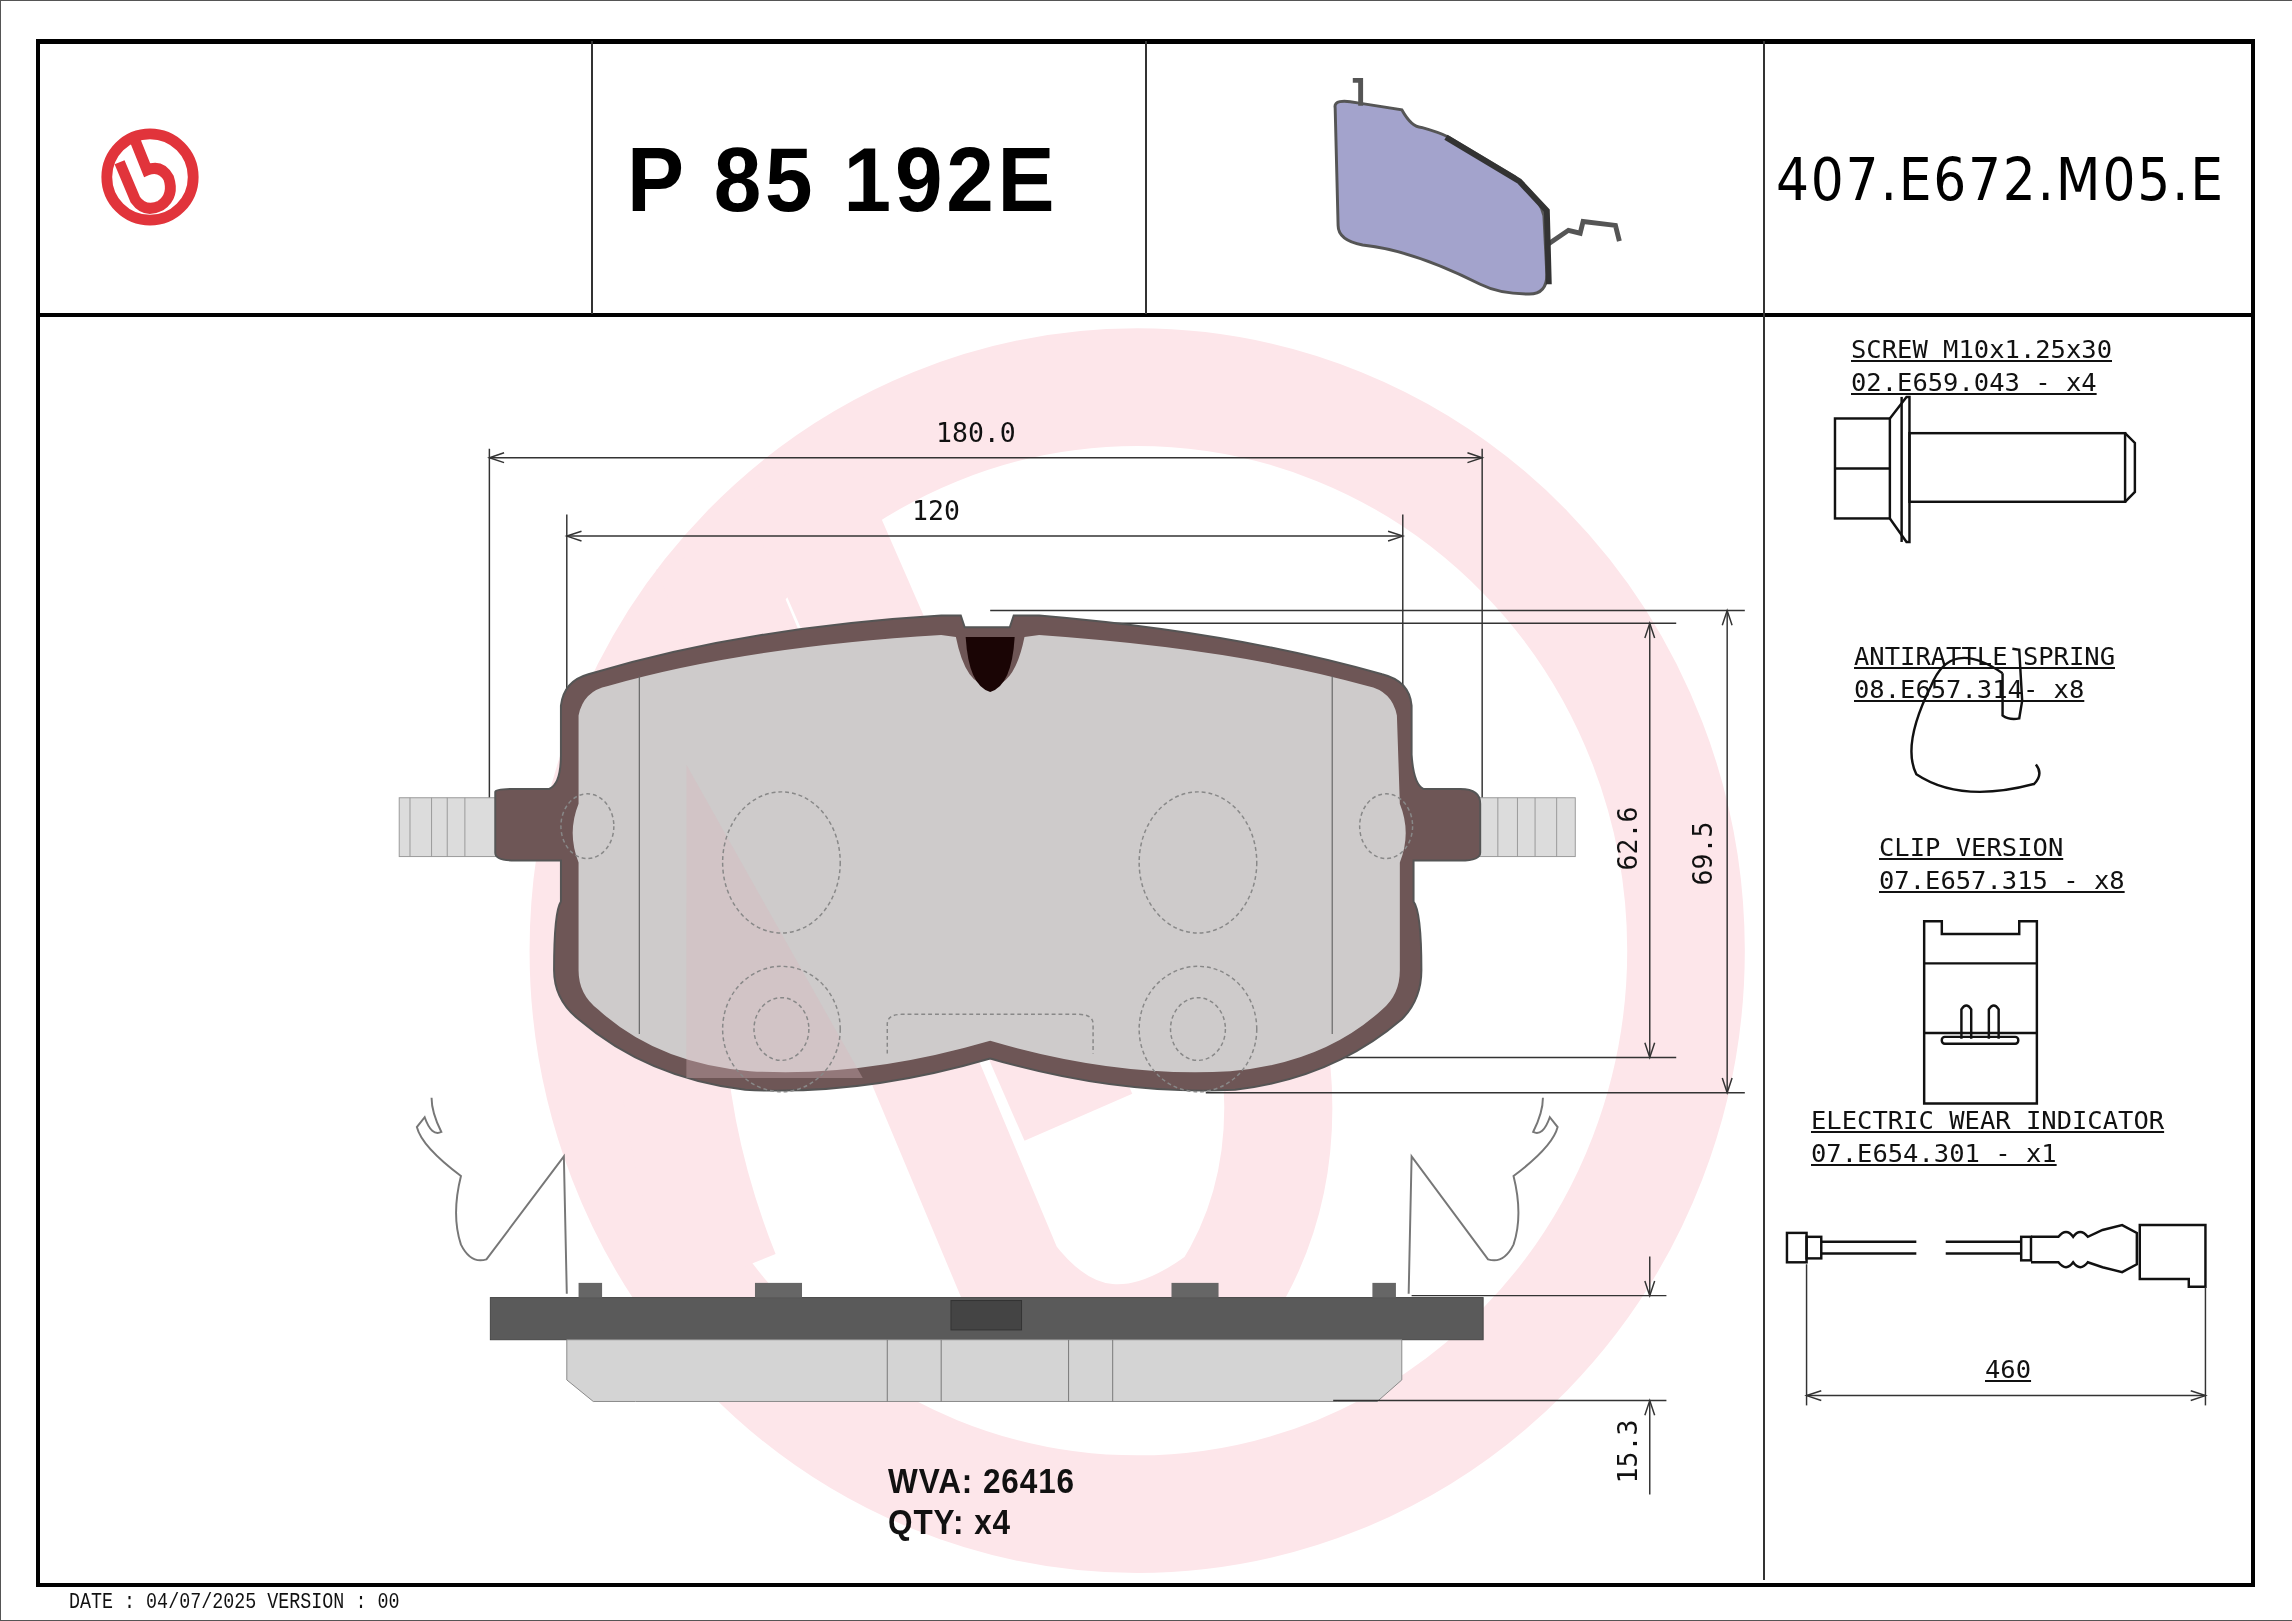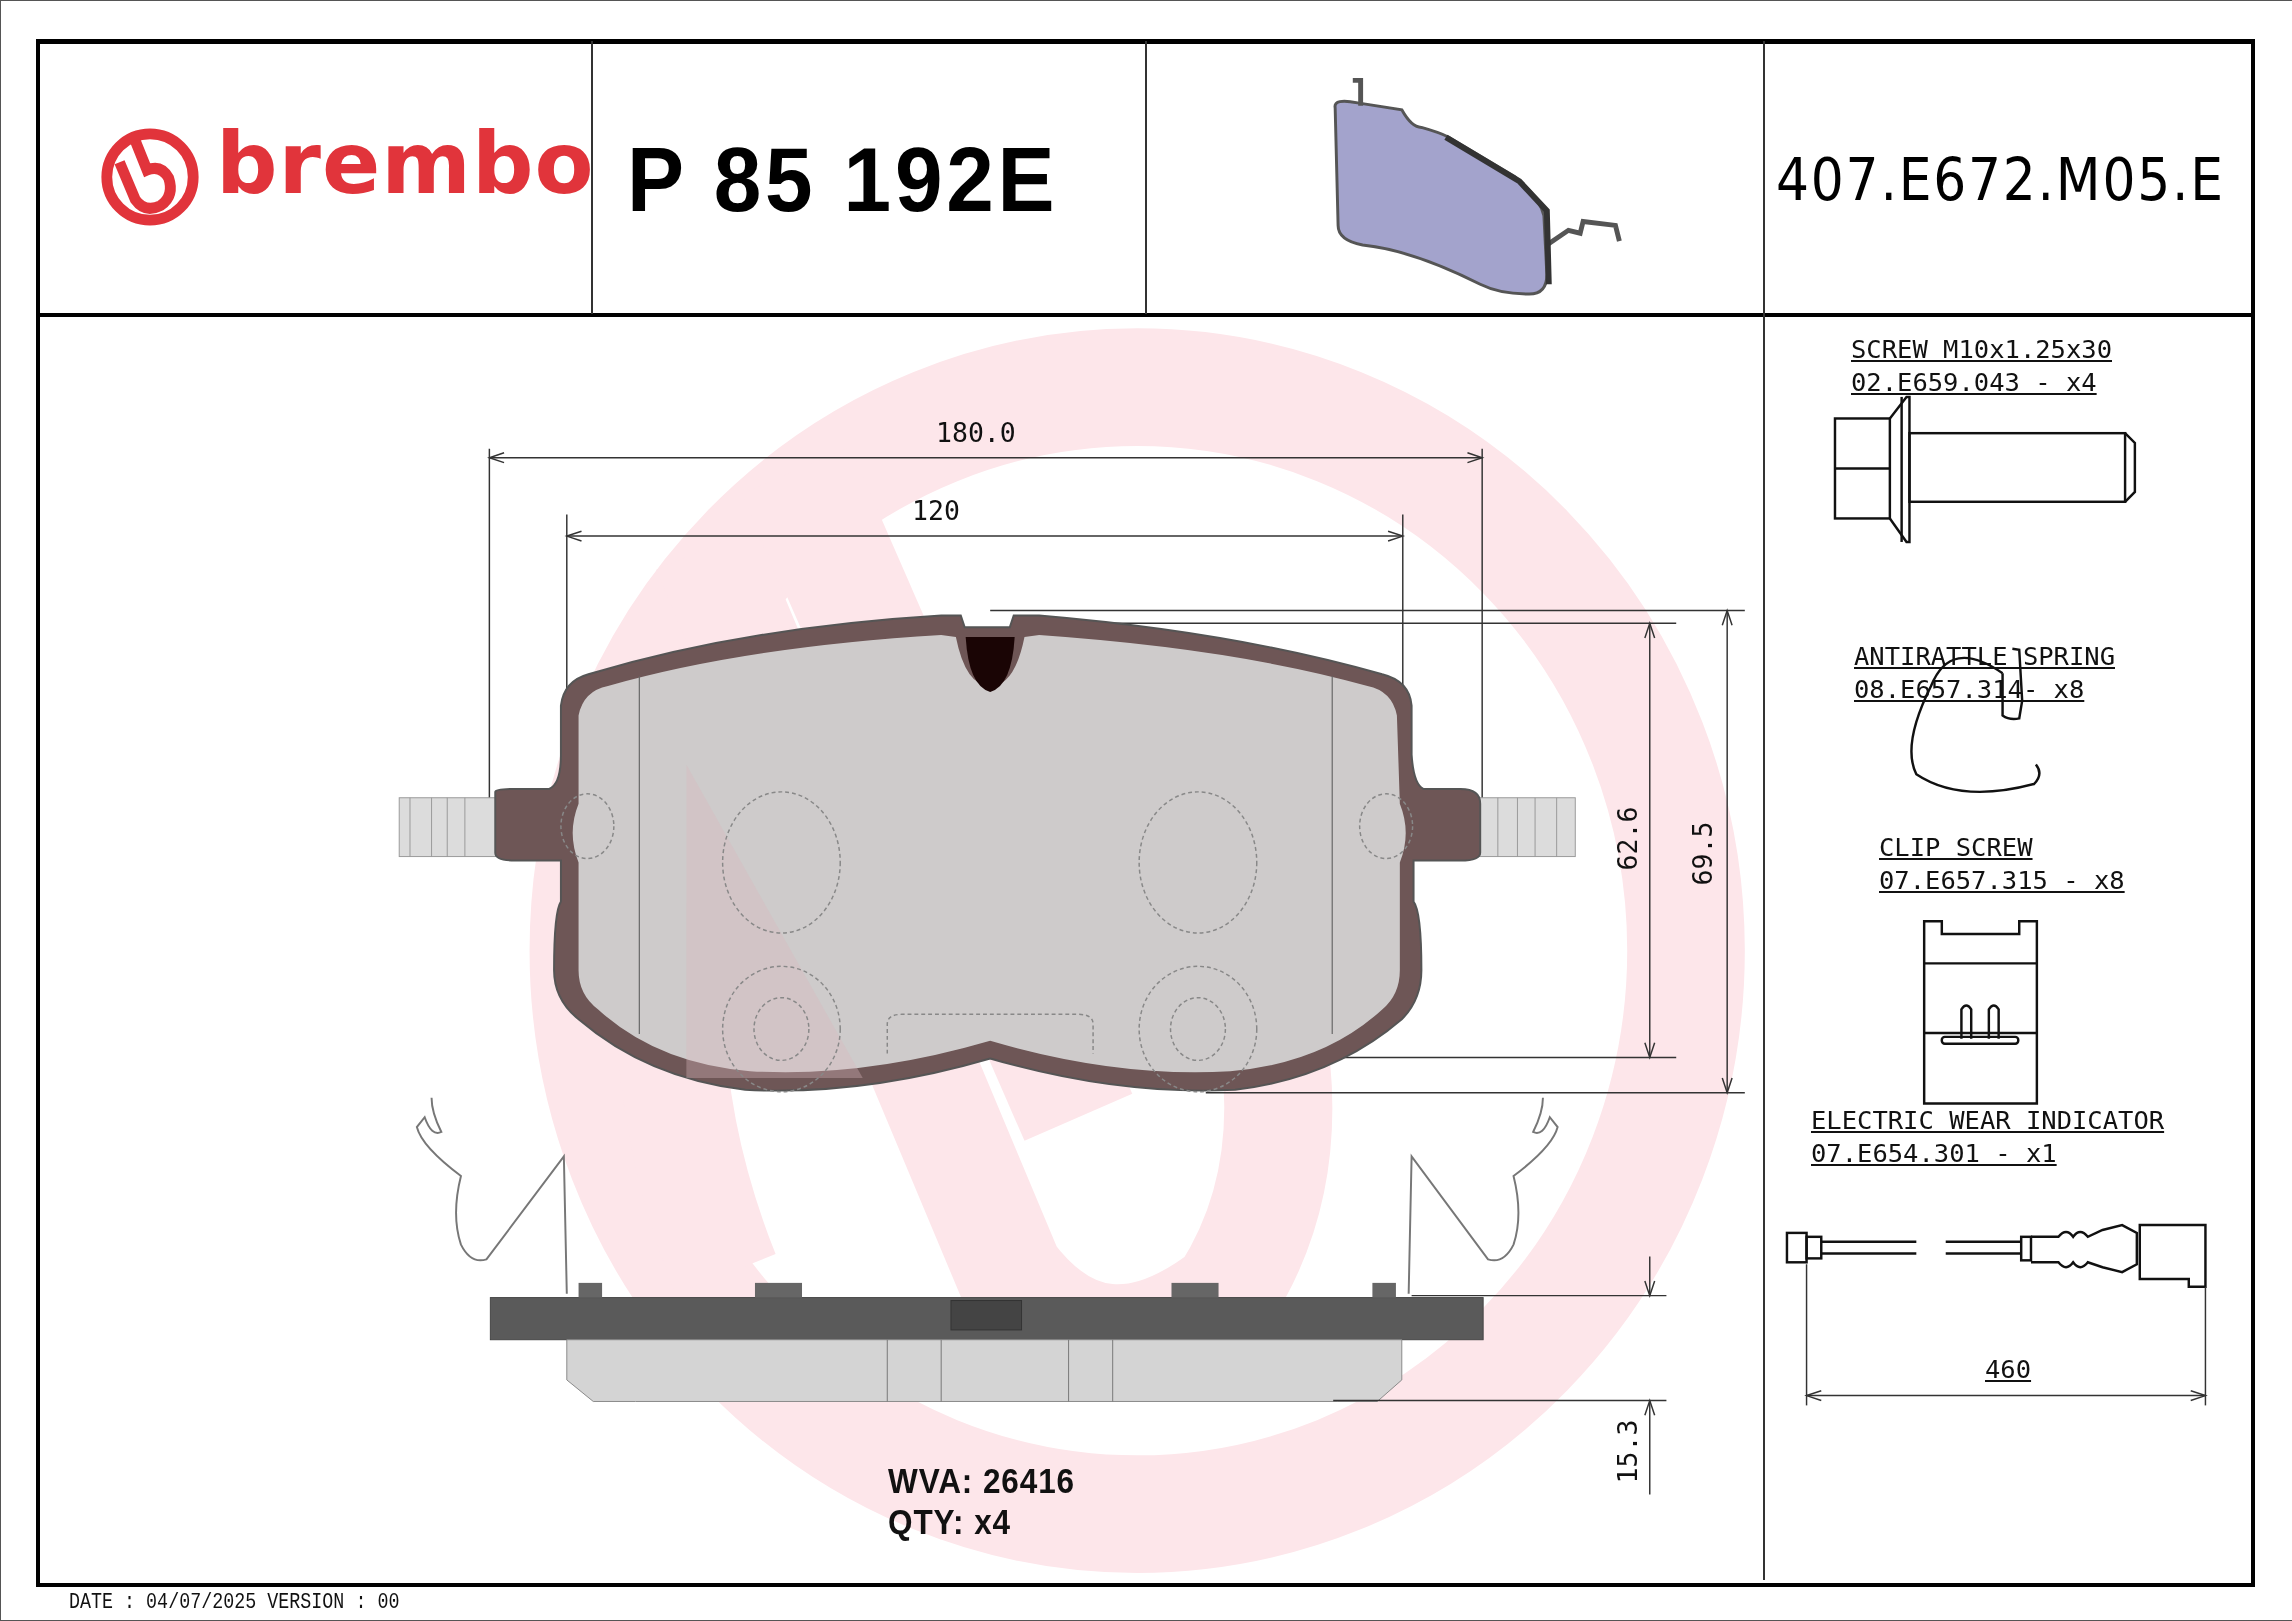--- a/index.html
+++ b/index.html
@@ -182,36 +182,35 @@
 <div class="hdr-line"></div>
 <div class="vdiv" style="left:591px; top:41px; height:273px;"></div>
 <div class="vdiv" style="left:1145px; top:41px; height:273px;"></div>
 <div class="vdiv" style="left:1763px; top:41px; height:1539px;"></div>
 
 <div class="logo">
   <svg width="108" height="108" viewBox="0 0 110 110" style="position:absolute;left:0;top:0">
     <circle cx="55" cy="55" r="44" fill="none" stroke="#e1343b" stroke-width="11"></circle>
     <path d="M 24 40 L 40 78 Q 50 92 66 84 Q 80 74 74 56 Q 66 42 52 48 L 40 18" fill="none" stroke="#e1343b" stroke-width="11"></path>
   </svg>
-  <div class="logo-text">brembo</div>
 </div>
 <div class="part-no">P 85 192E</div>
 <div class="code-no">407.E672.M05.E</div>
 
 <div class="dim" style="left:936px; top:417px;">180.0</div>
 <div class="dim" style="left:912px; top:495px;">120</div>
 <div class="dim v" style="left:1596px; top:823px;">62.6</div>
 <div class="dim v" style="left:1671px; top:838px;">69.5</div>
 <div class="dim v" style="left:1596px; top:1436px;">15.3</div>
 
 <div class="wva">
   <div><span>WVA:</span> <span>26416</span></div>
   <div><span>QTY:</span> <span>x4</span></div>
 </div>
 
 <div class="rp-text" style="left:1851px; top:333px;"><div>SCREW M10x1.25x30</div><div>02.E659.043 - x4</div></div>
 <div class="rp-text" style="left:1854px; top:640px;"><div>ANTIRATTLE SPRING</div><div>08.E657.314- x8</div></div>
-<div class="rp-text" style="left:1879px; top:831px;"><div>CLIP SCREW</div><div>07.E657.315 - x8</div></div>
+<div class="rp-text" style="left:1879px; top:831px;"><div>CLIP VERSION</div><div>07.E657.315 - x8</div></div>
 <div class="rp-text" style="left:1811px; top:1104px;"><div>ELECTRIC WEAR INDICATOR</div><div>07.E654.301 - x1</div></div>
 <div class="rp-text" style="left:1985px; top:1353px;">460</div>
 
 <div class="footer">DATE : 04/07/2025 VERSION : 00</div>
 
 
 </body></html>

